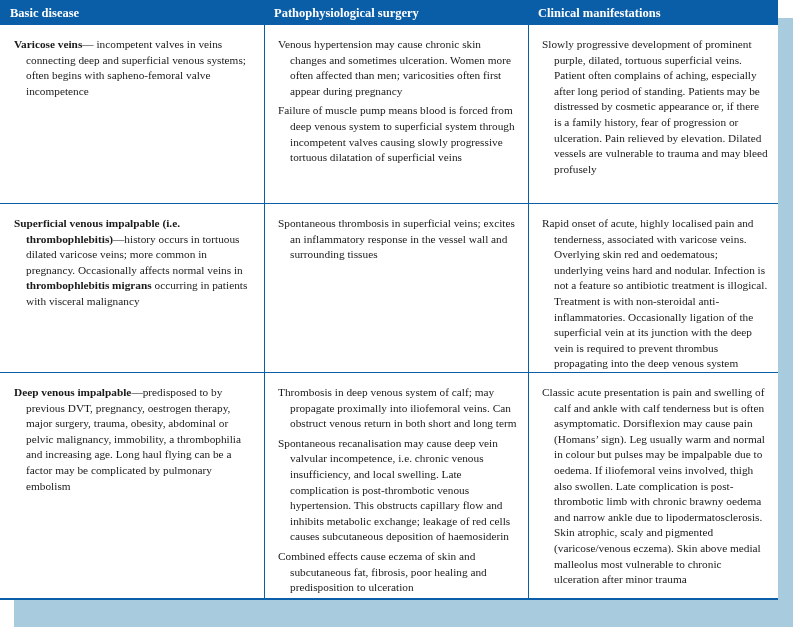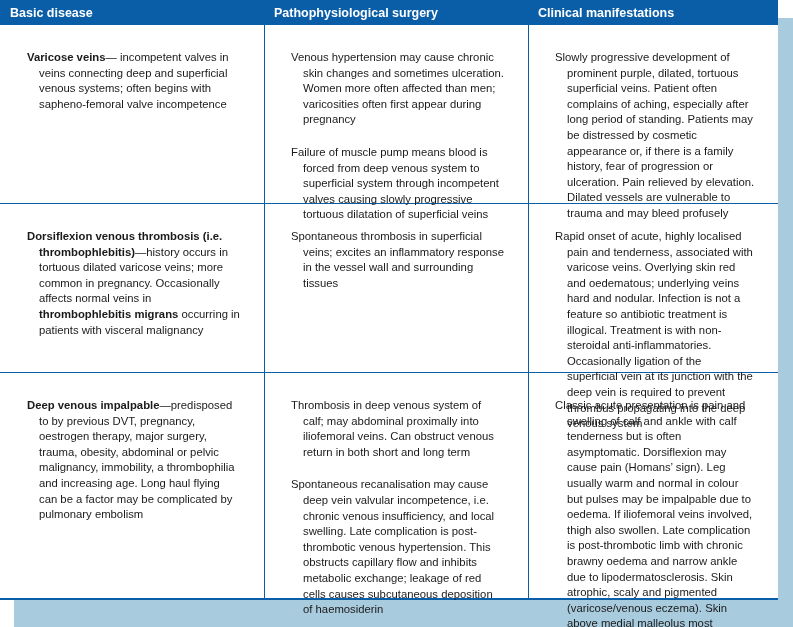--- a/index.html
+++ b/index.html
@@ -10,37 +10,38 @@
       color: #1a1a1a;
     }
     .shadow {
       position: absolute; left: 14px; top: 18px; width: 779px; height: 609px;
       background: #a9cbde;
     }
     .table {
       position: absolute; left: 0; top: 0; width: 778px; height: 598px;
       background: #ffffff;
       border-bottom: 2px solid #0a5ea8;
+      font-family: Liberation Serif, serif;
     }
     .header {
       position: absolute; left: 0; top: 0; width: 778px; height: 25px;
       background: #0a5ea8; color: #ffffff;
     }
     .hcell {
       position: absolute; top: 0; height: 25px; line-height: 26px;
       font-weight: bold; font-size: 12.5px; padding-left: 10px; box-sizing: border-box;
     }
     .row { position: absolute; left: 0; width: 778px; }
     .cell {
       position: absolute; top: 0; box-sizing: border-box;
       padding: 8px 6px 0 10px; font-size: 11.3px; line-height: 15.6px;
     }
     .vline { position: absolute; top: 25px; width: 1px; background: #0a5ea8; height: 573px; }
     .hline { position: absolute; left: 0; width: 778px; height: 1px; background: #0a5ea8; }
-    .para { padding-left: 12px; text-indent: -12px; margin: 17px; }
+    .para { padding-left: 12px; text-indent: -12px; margin: 4px; }
     b { font-weight: bold; }
   </style>
 </head>
 <body>
 
 <div class="shadow"></div>
 
 <div class="table">
   <div class="header">
     <div class="hcell" style="left:0;width:264px">Basic disease</div>
@@ -61,36 +62,36 @@
       <p class="para">Venous hypertension may cause chronic skin changes and sometimes ulceration. Women more often affected than men; varicosities often first appear during pregnancy</p>
       <p class="para">Failure of muscle pump means blood is forced from deep venous system to superficial system through incompetent valves causing slowly progressive tortuous dilatation of superficial veins</p>
     </div>
     <div class="cell" style="left:528px;width:250px">
       <p class="para">Slowly progressive development of prominent purple, dilated, tortuous superficial veins. Patient often complains of aching, especially after long period of standing. Patients may be distressed by cosmetic appearance or, if there is a family history, fear of progression or ulceration. Pain relieved by elevation. Dilated vessels are vulnerable to trauma and may bleed profusely</p>
     </div>
   </div>
 
   <div class="row" style="top:204px;height:168px">
     <div class="cell" style="left:0;width:264px">
-      <p class="para"><b>Dorsiflexion venous thrombosis (i.e. thrombophlebitis)</b><span>—history occurs in tortuous dilated varicose veins; more common in pregnancy. Occasionally affects normal veins in </span><b>thrombophlebitis migrans</b><span> occurring in patients with visceral malignancy</span></p>
+      <p class="para"><b>Superficial venous impalpable (i.e. thrombophlebitis)</b><span>—history occurs in tortuous dilated varicose veins; more common in pregnancy. Occasionally affects normal veins in </span><b>thrombophlebitis migrans</b><span> occurring in patients with visceral malignancy</span></p>
     </div>
     <div class="cell" style="left:264px;width:264px">
       <p class="para">Spontaneous thrombosis in superficial veins; excites an inflammatory response in the vessel wall and surrounding tissues</p>
     </div>
     <div class="cell" style="left:528px;width:250px">
       <p class="para">Rapid onset of acute, highly localised pain and tenderness, associated with varicose veins. Overlying skin red and oedematous; underlying veins hard and nodular. Infection is not a feature so antibiotic treatment is illogical. Treatment is with non-steroidal anti-inflammatories. Occasionally ligation of the superficial vein at its junction with the deep vein is required to prevent thrombus propagating into the deep venous system</p>
     </div>
   </div>
 
   <div class="row" style="top:373px;height:225px">
     <div class="cell" style="left:0;width:264px">
       <p class="para"><b>Deep venous impalpable</b><span>—predisposed to by previous DVT, pregnancy, oestrogen therapy, major surgery, trauma, obesity, abdominal or pelvic malignancy, immobility, a thrombophilia and increasing age. Long haul flying can be a factor may be complicated by pulmonary embolism</span></p>
     </div>
     <div class="cell" style="left:264px;width:264px">
-      <p class="para">Thrombosis in deep venous system of calf; may abdominal proximally into iliofemoral veins. Can obstruct venous return in both short and long term</p>
+      <p class="para">Thrombosis in deep venous system of calf; may propagate proximally into iliofemoral veins. Can obstruct venous return in both short and long term</p>
       <p class="para">Spontaneous recanalisation may cause deep vein valvular incompetence, i.e. chronic venous insufficiency, and local swelling. Late complication is post-thrombotic venous hypertension. This obstructs capillary flow and inhibits metabolic exchange; leakage of red cells causes subcutaneous deposition of haemosiderin</p>
       <p class="para">Combined effects cause eczema of skin and subcutaneous fat, fibrosis, poor healing and predisposition to ulceration</p>
     </div>
     <div class="cell" style="left:528px;width:250px">
       <p class="para">Classic acute presentation is pain and swelling of calf and ankle with calf tenderness but is often asymptomatic. Dorsiflexion may cause pain (Homans’ sign). Leg usually warm and normal in colour but pulses may be impalpable due to oedema. If iliofemoral veins involved, thigh also swollen. Late complication is post-thrombotic limb with chronic brawny oedema and narrow ankle due to lipodermatosclerosis. Skin atrophic, scaly and pigmented (varicose/venous eczema). Skin above medial malleolus most vulnerable to chronic ulceration after minor trauma</p>
     </div>
   </div>
 </div>
 
 </body></html>

